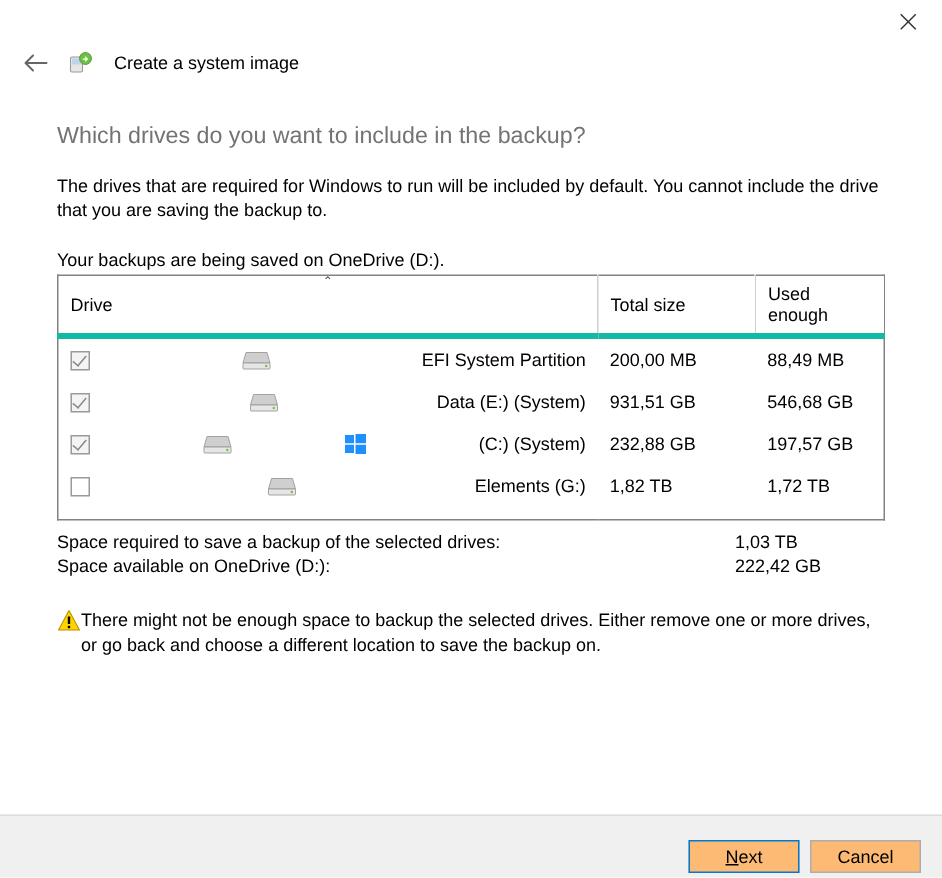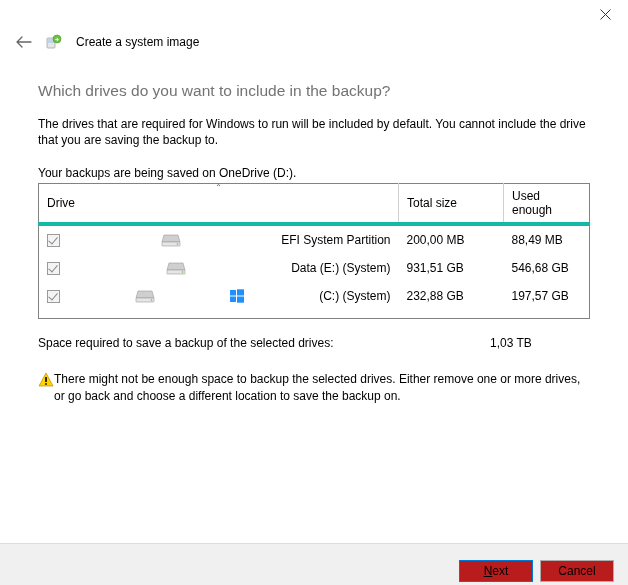--- a/index.html
+++ b/index.html
@@ -116,21 +116,21 @@
   }
   .drive-icon {
     width: 20px; height: 14px;
     flex-shrink: 0;
   }
   .win-logo {
     width: 14px; height: 14px;
     flex-shrink: 0;
   }
   .summary {
-    margin-top: 16px;
+    margin-top: 6px;
     font-size: 12px;
   }
   .summary-row {
     display: flex;
     justify-content: space-between;
     padding: 1px 0;
   }
   .summary-row .val { min-width: 100px; }
   .warning {
     display: flex;
@@ -154,21 +154,21 @@
     display: flex;
     justify-content: flex-end;
     align-items: center;
     padding-right: 14px;
     gap: 7px;
   }
   .btn {
     min-width: 74px;
     height: 22px;
     border: 1px solid #adadad;
-    background: #b91c1c;
+    background: #fdba74;
     font-size: 12px;
     font-family: inherit;
     padding: 0 10px;
     cursor: pointer;
     margin-top: 13px;
   }
   .btn.default {
     border: 1.5px solid #0078d7;
   }
   .btn u { text-decoration: underline; }
@@ -261,30 +261,49 @@
                 <rect x="7" y="0.3" width="7" height="6.2" fill="#1e90ff"></rect>
                 <rect x="0" y="7.5" width="6" height="5.5" fill="#1e90ff"></rect>
                 <rect x="7" y="7.5" width="7" height="6.2" fill="#1e90ff"></rect>
               </svg>
               <span>(C:) (System)</span>
             </div>
           </td>
           <td>232,88 GB</td>
           <td>197,57 GB</td>
         </tr>
+        <tr>
+          <td>
+            <div class="drive-cell">
+              <span class="cb enabled "></span>
+              <svg class="drive-icon" viewBox="0 0 20 14">
+                <path d="M3 2 H17 L19 9 H1 Z" fill="#cfcfcf" stroke="#9a9a9a" stroke-width="0.6"></path>
+                <rect x="1" y="9" width="18" height="4" rx="0.5" fill="#e6e6e6" stroke="#9a9a9a" stroke-width="0.6"></rect>
+                <circle cx="16.5" cy="11" r="0.8" fill="#6fbf44"></circle>
+              </svg>
+              <span>Elements (G:)</span>
+            </div>
+          </td>
+          <td>1,82 TB</td>
+          <td>1,72 TB</td>
+        </tr>
         <tr class="spacer">
           <td colspan="3"></td>
         </tr>
       </tbody>
   </table>
 
   <div class="summary">
     <div class="summary-row">
       <span>Space required to save a backup of the selected drives:</span>
       <span class="val">1,03 TB</span>
+    </div>
+    <div class="summary-row">
+      <span>Space available on OneDrive (D:):</span>
+      <span class="val">222,42 GB</span>
     </div>
   </div>
 
   <div class="warning">
     <svg class="warn-icon" viewBox="0 0 16 16">
       <path d="M8 1 L15 14 H1 Z" fill="#ffd200" stroke="#b89200" stroke-width="0.7" stroke-linejoin="round"></path>
       <rect x="7.2" y="5" width="1.6" height="5" fill="#000"></rect>
       <rect x="7.2" y="11.2" width="1.6" height="1.6" fill="#000"></rect>
     </svg>
     <div class="warn-text">There might not be enough space to backup the selected drives. Either remove one or more drives, or go back and choose a different location to save the backup on.</div>

